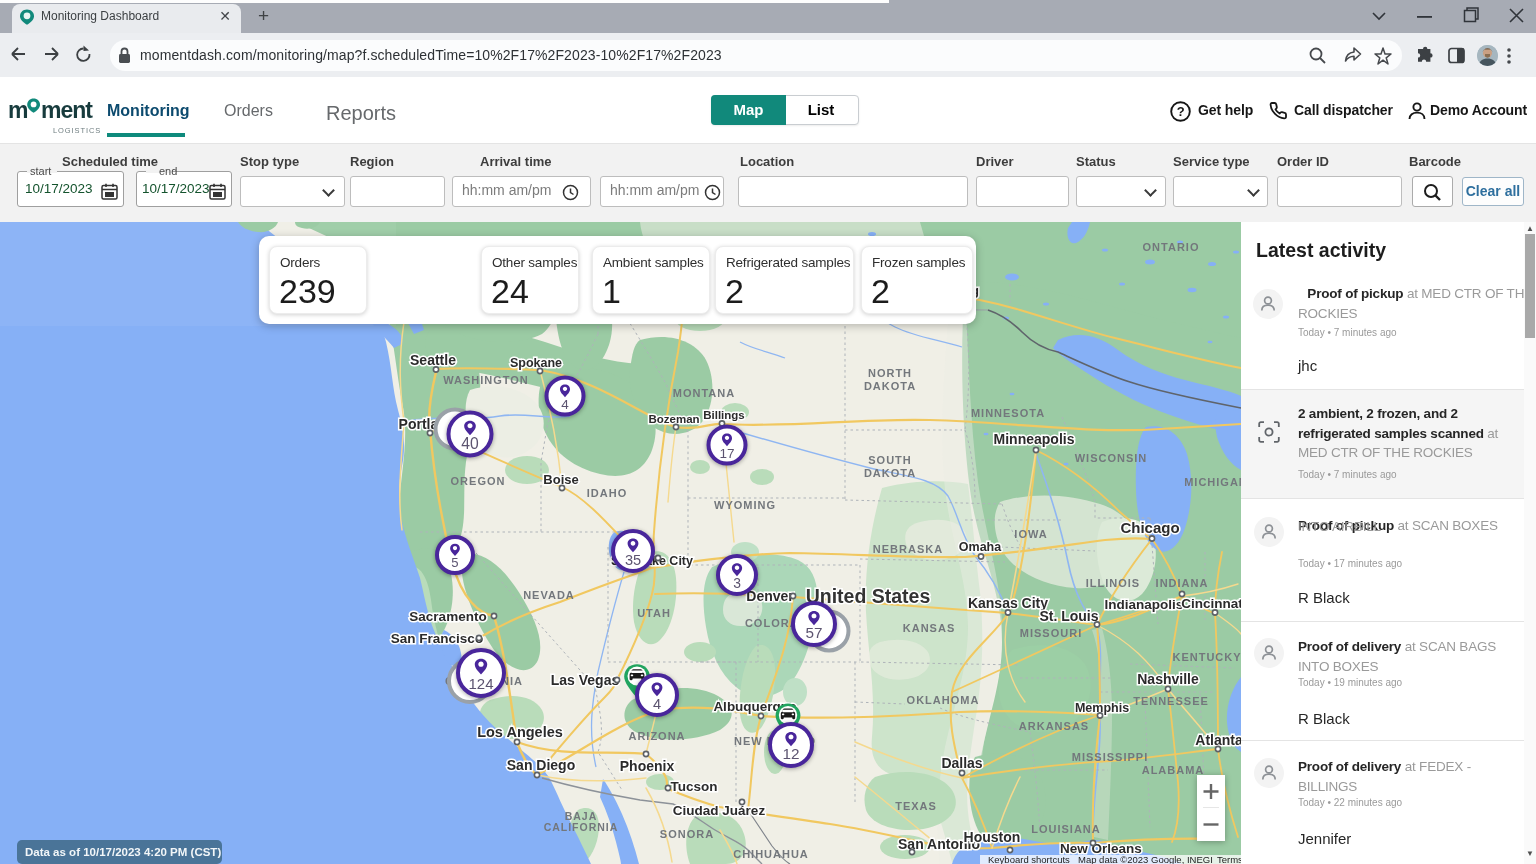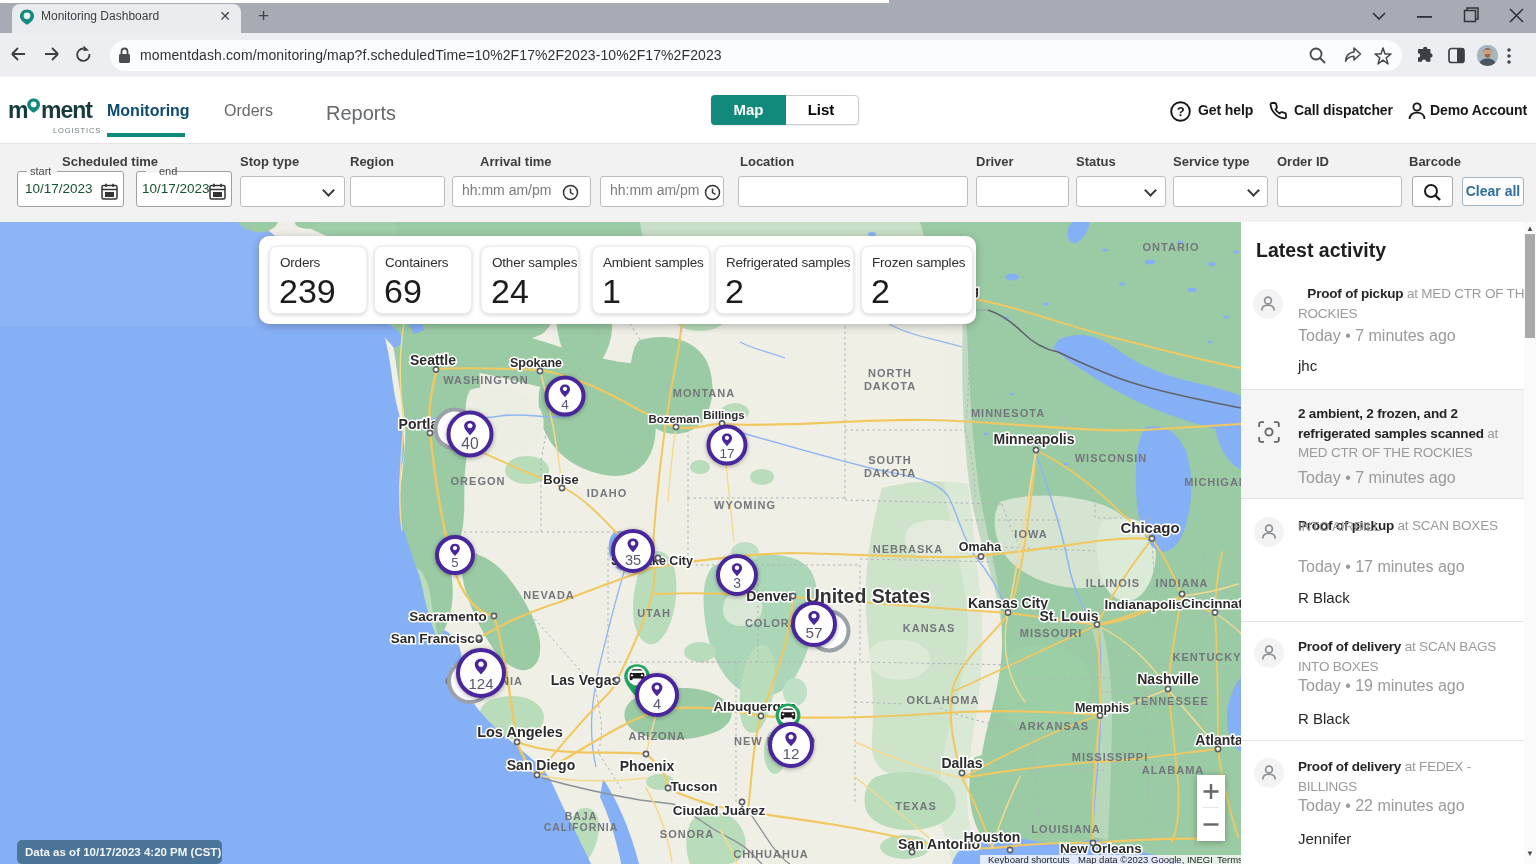--- a/index.html
+++ b/index.html
@@ -56,21 +56,21 @@
 .cnum { position:absolute; left:9px; top:25px; font-size:34px; color:#1c1c1c; }
 
 
 #sidebar { position:absolute; left:1241px; top:222px; width:283px; height:642px; background:#fff; overflow:hidden; }
 #sbtitle { position:absolute; left:15px; top:17px; font-size:19.5px; font-weight:700; color:#1d1d1d; }
 .sline { position:absolute; left:57px; width:235px; font-size:13.5px; letter-spacing:-0.2px; color:#262626; font-weight:700; white-space:nowrap; }
 .sline span { color:#9a9a9a; font-weight:400; }
 .divider { position:absolute; left:0; width:283px; height:1px; background:#e4e4e4; }
 .hl { position:absolute; left:0; width:283px; background:#f5f5f5; }
 .aicon { position:absolute; width:30px; height:30px; }
-.atime { position:absolute; left:57px; font-size:16px; color:#9a9a9a; }
+.atime { position:absolute; left:57px; font-size:10px; color:#9a9a9a; }
 .aname { position:absolute; left:57px; font-size:15px; color:#262626; }
 #sbscroll { position:absolute; left:1524px; top:222px; width:12px; height:642px; background:#fafafa; }
 #sbthumb { position:absolute; left:1525px; top:234px; width:10px; height:104px; background:#a9a9a9; }
 </style>
 </head>
 <body>
 <div id="stage">
 
   <div id="tabstrip"></div>
   <div id="topsliver"></div>
@@ -568,24 +568,20 @@
 <text x="1078" y="641" font-size="9.5" fill="#222" style="font-family:'Liberation Sans',sans-serif;">Map data ©2023 Google, INEGI</text>
 <text x="1217" y="641" font-size="9.5" fill="#222" style="font-family:'Liberation Sans',sans-serif;">Terms</text>
 </svg>
     </div>
 
   <div id="cardpanel">
     <div class="card" style="left:10px;width:98px;">
         <div class="clabel">Orders</div>
         <div class="cnum">239</div>
       </div>
-    <div class="card" style="left:115px;width:98px;">
-        <div class="clabel">Containers</div>
-        <div class="cnum">69</div>
-      </div>
     <div class="card" style="left:222px;width:98px;">
         <div class="clabel">Other samples</div>
         <div class="cnum">24</div>
       </div>
     <div class="card" style="left:333px;width:118px;">
         <div class="clabel">Ambient samples</div>
         <div class="cnum">1</div>
       </div>
     <div class="card" style="left:456px;width:139px;">
         <div class="clabel">Refrigerated samples</div>

